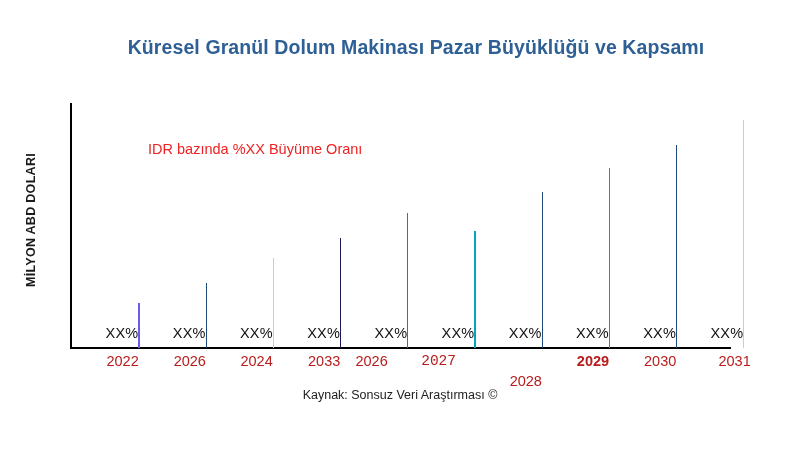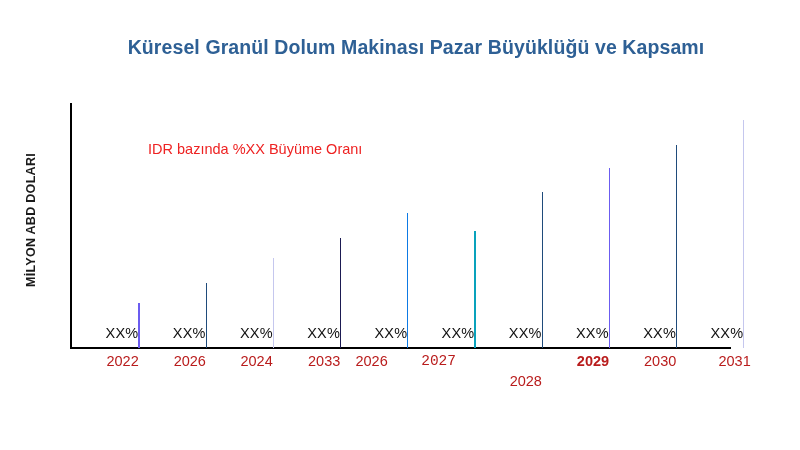--- a/index.html
+++ b/index.html
@@ -179,20 +179,21 @@
         <div class="bar-rect" style="height: 203px; background: rgb(31, 75, 123);"></div>
       </div>
       <div class="bar-group" style="left: 640.4px; width: 34px;">
         <div class="bar-label">XX%</div>
         <div class="bar-rect" style="height: 228px; background: rgb(197, 199, 238);"></div>
       </div>
     </div>
 
   <div id="growth-annotation">IDR bazında %XX Büyüme Oranı</div>
 
+  <div id="source-note">Kaynak: Sonsuz Veri Araştırması ©</div>
 
 <div class="tick-label" style="left: 89px; width: 67.2px;">2022</div>
     <div class="tick-label" style="left: 156.2px; width: 67.2px;">2026</div>
     <div class="tick-label" style="left: 223px; width: 67.2px;">2024</div>
     <div class="tick-label" style="left: 290.6px; width: 67.2px;">2033</div>
     <div class="tick-label" style="left: 338px; width: 67.2px;">2026</div>
     <div class="tick-label" style="left: 405px; width: 67.2px; font-family: Liberation Mono, monospace;">2027</div>
     <div class="tick-label" style="left: 492.2px; width: 67.2px; margin-top: 20px;">2028</div>
     <div class="tick-label" style="left: 559.4px; width: 67.2px; font-weight: bold;">2029</div>
     <div class="tick-label" style="left: 626.6px; width: 67.2px;">2030</div>

